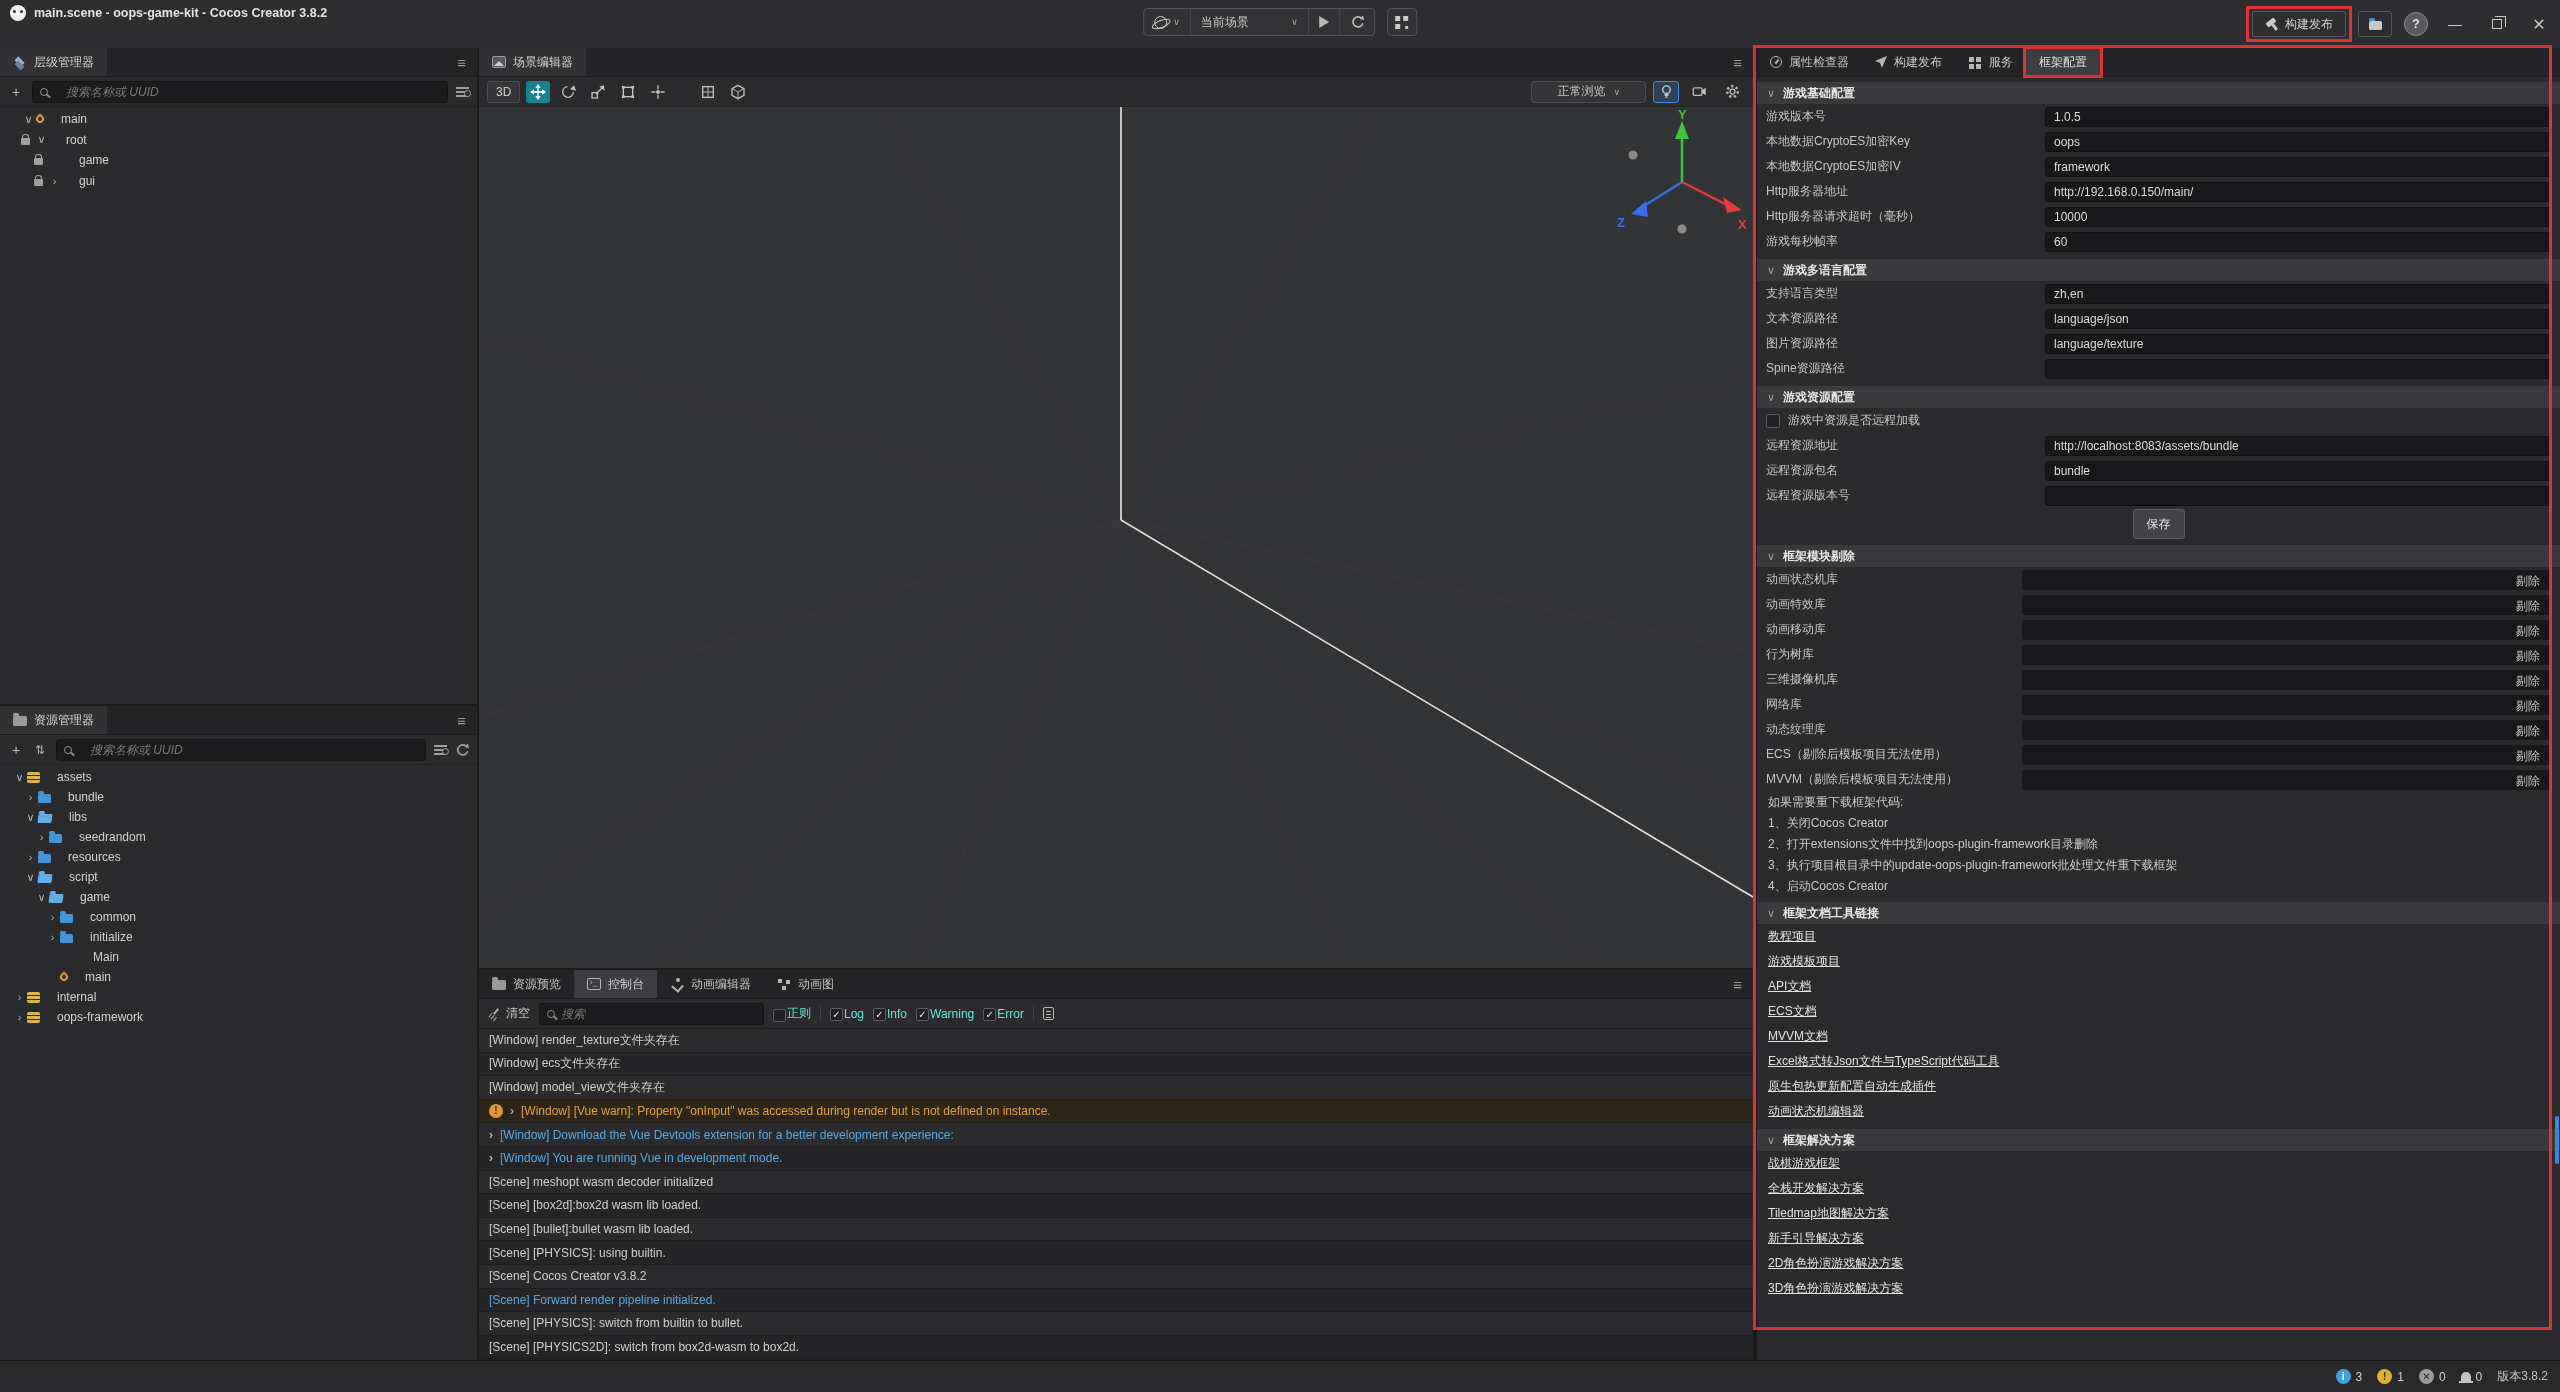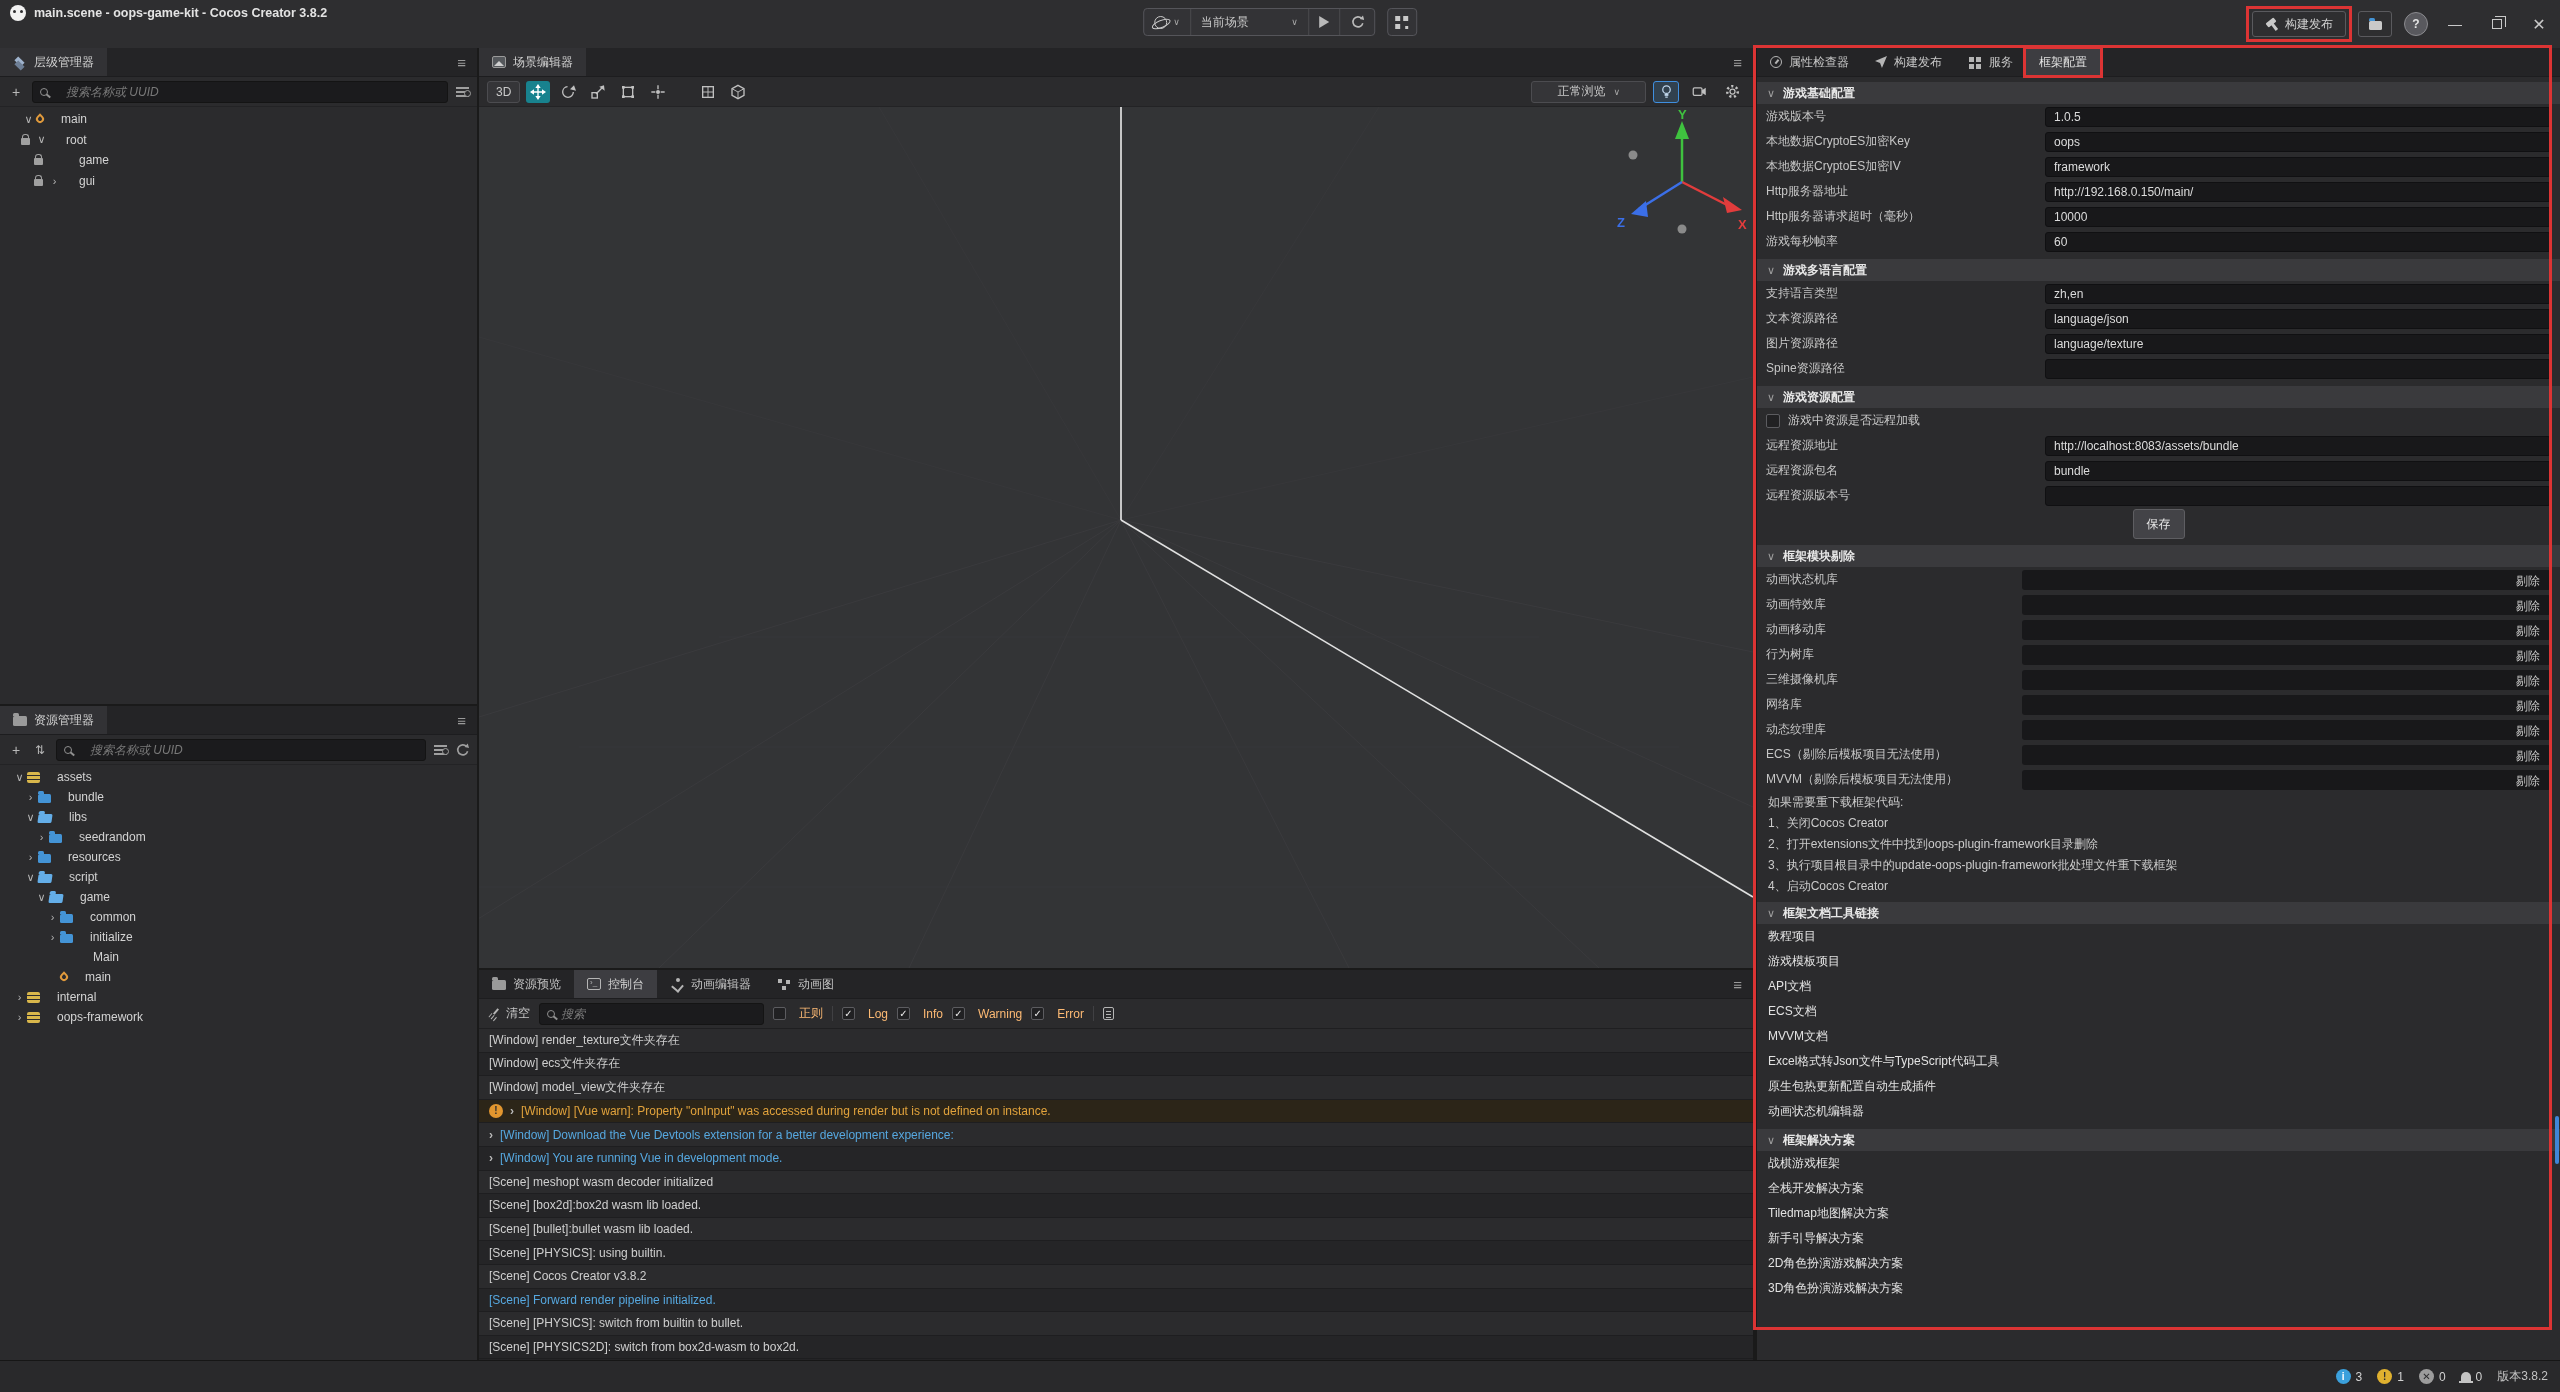--- a/index.html
+++ b/index.html
@@ -106,21 +106,21 @@
   .viewmode{height:22px;display:flex;align-items:center;gap:8px;padding:0 25px;border:1px solid #4c4c50;border-radius:3px;background:#353538;color:#c9c9c9}
   .scbtn{width:26px;height:22px;border:1px solid transparent;border-radius:3px;display:flex;align-items:center;justify-content:center}
   .scbtn.lit{border-color:#3f8fe0;background:#31414f}
 
   
   .ctool{height:30px;display:flex;align-items:center;gap:9px;padding:0 10px;border-bottom:1px solid #1f1f21;background:#2b2b2d}
   .clearbtn{display:flex;align-items:center;gap:5px;color:#c5c5c5}
   .csearch{width:225px;height:22px;background:#1b1b1d;border:1px solid #141414;border-radius:3px;display:flex;align-items:center;gap:6px;padding:0 7px}
   .csearch input{flex:1;background:transparent;border:none;outline:none;color:#ddd;font:italic 12px "Liberation Sans","DejaVu Sans",sans-serif}
   .csearch input::placeholder{color:#787878;font-style:italic}
-  .chk{display:flex;align-items:center;gap:13px;color:#fdba74}
+  .chk{display:flex;align-items:flex-end;gap:1px;color:#5eead4}
   .box{width:13px;height:13px;background:#212123;border:1px solid #5c5c60;border-radius:2px;font-size:10px;line-height:12px;text-align:center;color:#ececec}
   .box.on::after{content:"✓"}
   .vsep{width:1px;height:15px;background:#404043}
   .logs{position:absolute;left:0;top:59px;right:0;bottom:0;background:#242426;overflow:hidden}
   .logrow{height:23.6px;display:flex;align-items:center;padding:0 10px;background:#2b2b2d;border-bottom:1px solid #1e1e20;color:#cfcfcf;white-space:nowrap}
   .logrow:nth-child(even){background:#252527}
   .logrow.info{color:#56a8e0}
   .logrow.warn{color:#e2a33c;background:#2c2518}
   .lbadge:not(:empty){width:14px;height:14px;border-radius:50%;background:#e2962f;color:#2b2b2d;font-weight:bold;font-size:10px;line-height:14px;text-align:center;margin-right:7px;flex:none}
   .lexp:not(:empty){color:#b9b9b9;margin-right:7px;font-size:12px;font-weight:bold}
@@ -134,21 +134,21 @@
   .plabel{width:279px;flex:none;color:#c6c6c6;white-space:nowrap;overflow:hidden}
   .prow.mod .plabel{width:256px}
   .pinput{flex:1;height:20px;background:#18181a;border:1px solid #101012;border-radius:3px;color:#dcdcdc;padding:0 8px;font:12px "Liberation Sans","DejaVu Sans",sans-serif;outline:none}
   .modbar{flex:1;height:20px;background:#18181a;border-radius:3px;display:flex;align-items:flex-end;justify-content:flex-end}
   .modbtn{padding:0 11px;color:#c6c6c6}
   .chkrow{height:25px;display:flex;align-items:center;padding:0 9px;gap:8px}
   .saverow{height:32px;display:flex;align-items:center;justify-content:center}
   .savebtn{height:22px;padding:14px 13px;background:#434347;border:1px solid #5e5e62;border-radius:3px;color:#e8e8e8;display:flex;align-items:center}
   .srow{height:21px;display:flex;align-items:center;padding:0 11px;color:#cbcbcb;white-space:nowrap}
   .linkrow{height:25px;display:flex;align-items:center;padding:0 11px}
-  .linkrow a{color:#e2e2e2;white-space:nowrap}
+  .linkrow a{color:#e2e2e2;text-decoration:underline;white-space:nowrap}
   .red-anno{position:absolute;border:3px solid #dc3434;pointer-events:none;z-index:60}
   .scrollthumb{position:absolute;right:1px;top:1068px;width:4px;height:48px;background:#3f86d8;border-radius:2px;z-index:20}
 
   
   .statusbar{position:absolute;left:0;top:1360px;width:2560px;height:32px;background:#29292b;border-top:1px solid #161616;display:flex;align-items:center;justify-content:flex-end;gap:15px;padding:0 12px}
   .sbadge{display:flex;align-items:center;gap:5px;color:#d2d2d2}
   .bi{width:15px;height:15px;border-radius:50%;font-size:10px;font-weight:bold;line-height:15px;text-align:center}
   .bi.info{background:#3ba0dc;color:#fff}
   .bi.warn{background:#e0b12f;color:#2b2b2d}
   .bi.err{background:#9c9c9c;color:#2b2b2d}

